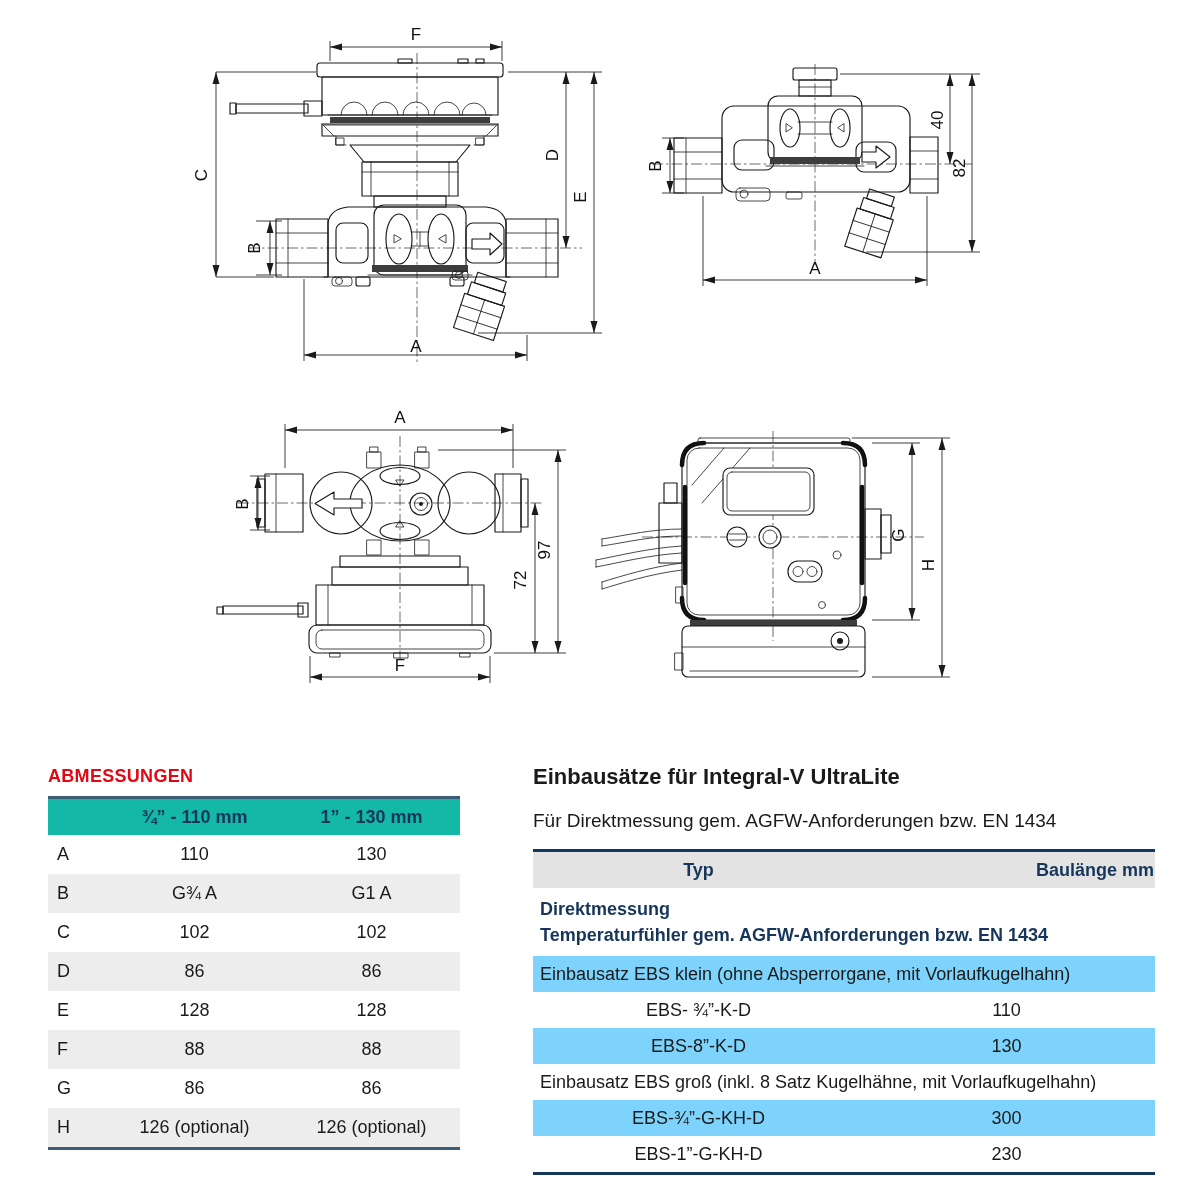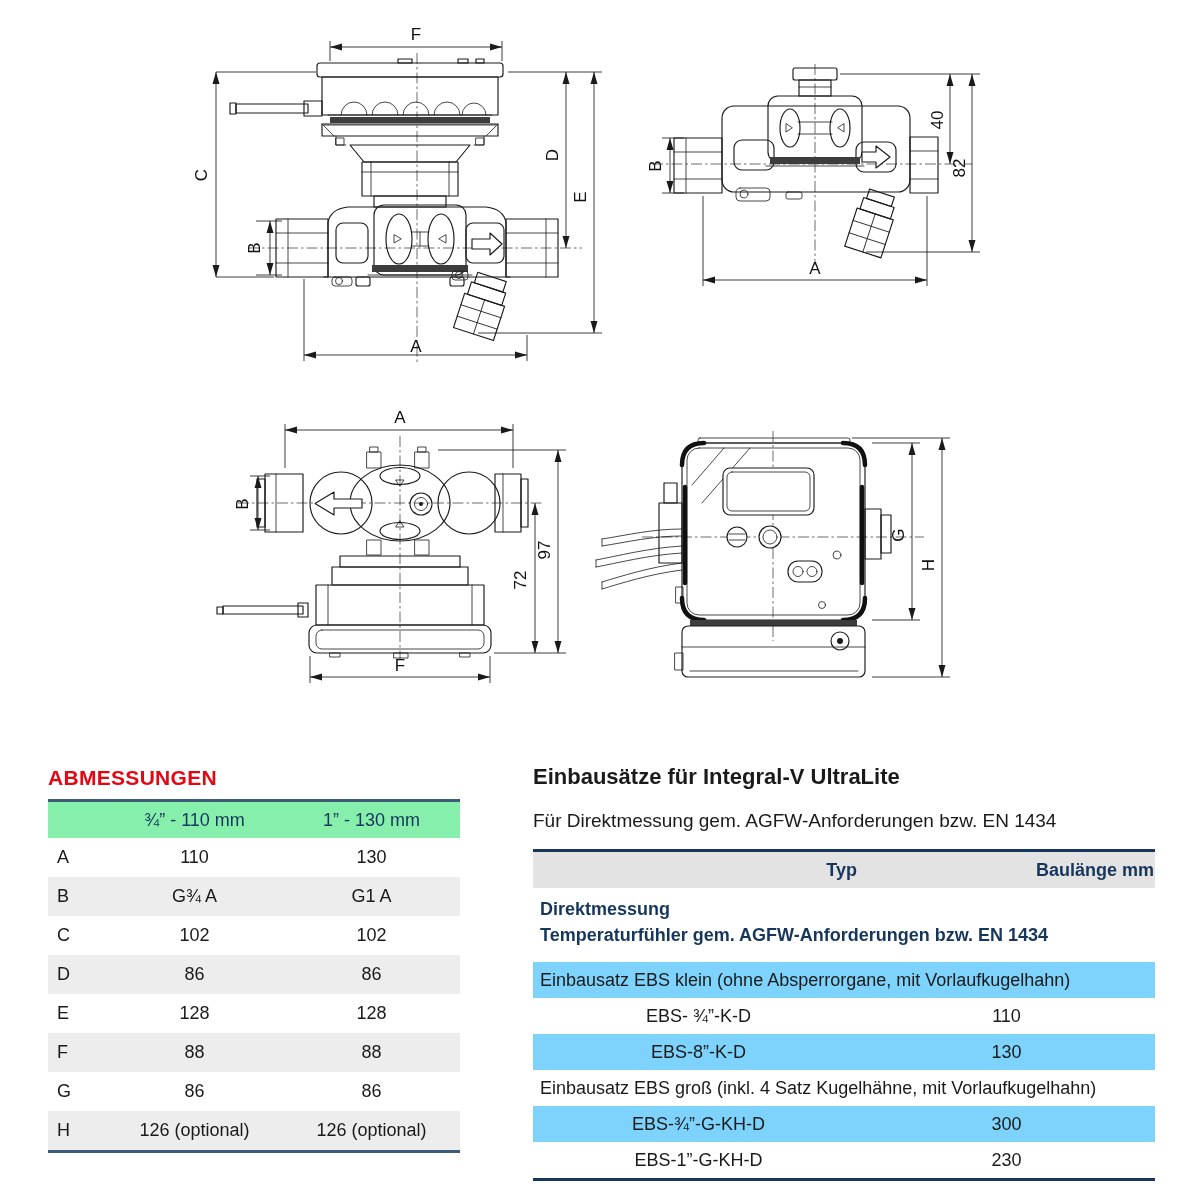--- a/index.html
+++ b/index.html
@@ -12,39 +12,39 @@
   .ln{fill:none;stroke:#1a1a1a;stroke-width:1.15;stroke-linecap:round;stroke-linejoin:round}
   .fn{fill:none;stroke:#1a1a1a;stroke-width:.8;stroke-linecap:round;stroke-linejoin:round}
   .dim{fill:none;stroke:#1a1a1a;stroke-width:.85}
   .cl{fill:none;stroke:#3c3c3c;stroke-width:.75;stroke-dasharray:11 3 2.5 3}
   .dk{fill:#3d3d3d;stroke:none}
   .wfill{fill:#ffffff;stroke:#1a1a1a;stroke-width:1.15;stroke-linejoin:round}
   .thk{fill:none;stroke:#111;stroke-width:4.5;stroke-linecap:round}
   text.lbl{font-family:"Liberation Sans",sans-serif;font-size:17px;fill:#111}
   
   .abm{position:absolute;left:48px;top:766px;width:412px}
-  .abm-title{color:#e30613;font-size:21px;font-weight:bold;letter-spacing:.3px;padding-bottom:9px}
+  .abm-title{color:#e30613;font-size:18px;font-weight:bold;letter-spacing:.3px;padding-bottom:9px}
   .abm table{width:100%;border-collapse:collapse;font-size:18px;color:#1a1a1a;
     border-top:3px solid #3f5c77;border-bottom:3px solid #3f5c77}
-  .abm thead th{background:#86efac;color:#16365c;font-weight:normal;height:34px;text-align:center;font-size:18px}
+  .abm thead th{background:#14b8a6;color:#16365c;font-weight:bold;height:34px;text-align:center;font-size:18px}
   .abm thead th:first-child{width:56px}
   .abm tbody td{height:37px;text-align:center;font-weight:normal}
   .abm tbody td:first-child{text-align:left;padding-left:9px}
   .abm tbody tr.alt{background:#ededed}
   
   .kits{position:absolute;left:533px;top:764px;width:622px}
   .kits-title{font-size:22px;font-weight:bold;color:#1a1a1a}
   .kits-sub{font-size:19px;margin-top:20px;color:#1a1a1a}
   .kits table{width:100%;border-collapse:collapse;margin-top:17px;font-size:18px;
     border-top:3px solid #16365c;border-bottom:3px solid #16365c}
   .kits th{background:#e3e3e3;color:#16365c;font-weight:bold;height:34px;font-size:18px}
-  .kits th.t{text-align:right;padding-left:7px}
+  .kits th.t{text-align:center;padding-left:7px}
   .kits th.l{text-align:right;width:295px}
   .kits td{height:34px}
-  .kits tr.section td{padding:8px 0 14px 7px;color:#16365c;font-weight:bold;line-height:1.45}
+  .kits tr.section td{padding:8px 0 8px 7px;color:#16365c;font-weight:bold;line-height:1.45}
   .kits tr.group td{padding-left:7px}
   .kits td.t{padding-left:7px;text-align:center}
   .kits td.l{text-align:center}
   .kits tr.alt{background:#7dd3fc}
 </style>
 </head>
 <body>
 
 <svg class="drw" style="left:110px;top:25px" width="500" height="345" viewBox="0 0 500 345">
   <defs>
@@ -379,21 +379,21 @@
       </tr>
       <tr>
         <td class="t">EBS- ¾”-K-D</td>
         <td class="l">110</td>
       </tr>
       <tr class="alt">
         <td class="t">EBS-8”-K-D</td>
         <td class="l">130</td>
       </tr>
       <tr class="group">
-        <td colspan="2">Einbausatz EBS groß (inkl. 4 Satz Kugelhähne, mit Vorlaufkugelhahn)</td>
+        <td colspan="2">Einbausatz EBS groß (inkl. 8 Satz Kugelhähne, mit Vorlaufkugelhahn)</td>
       </tr>
       <tr class="alt">
         <td class="t">EBS-¾”-G-KH-D</td>
         <td class="l">300</td>
       </tr>
       <tr>
         <td class="t">EBS-1”-G-KH-D</td>
         <td class="l">230</td>
       </tr>
     </tbody>

